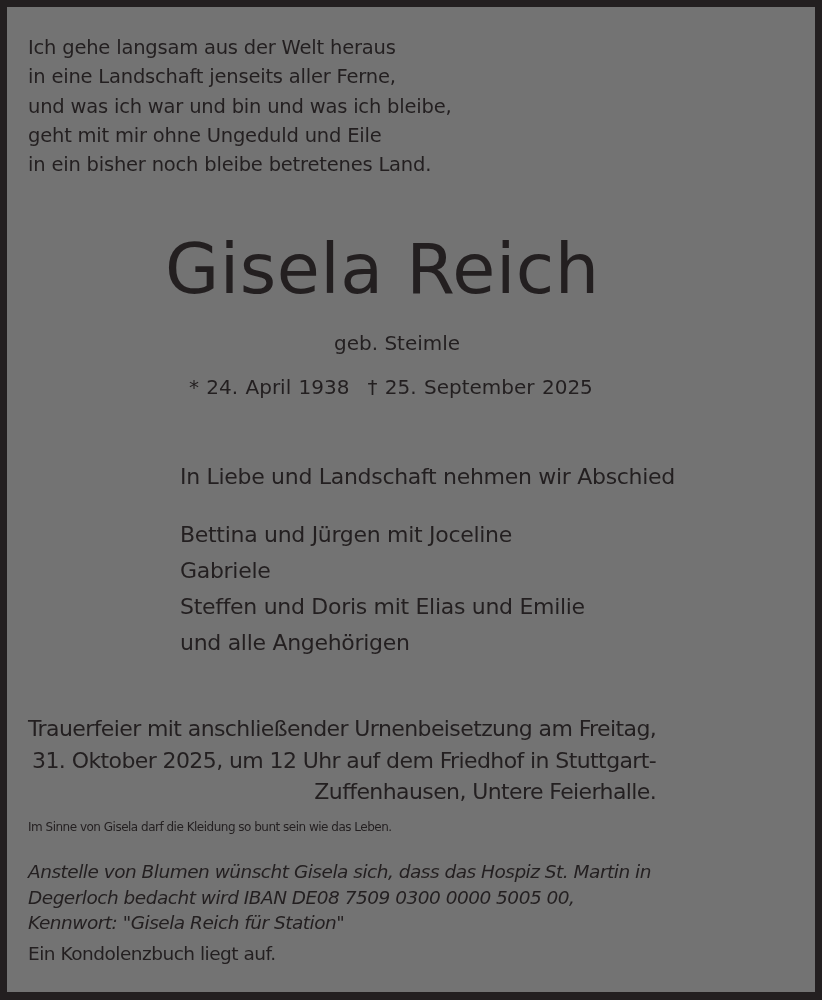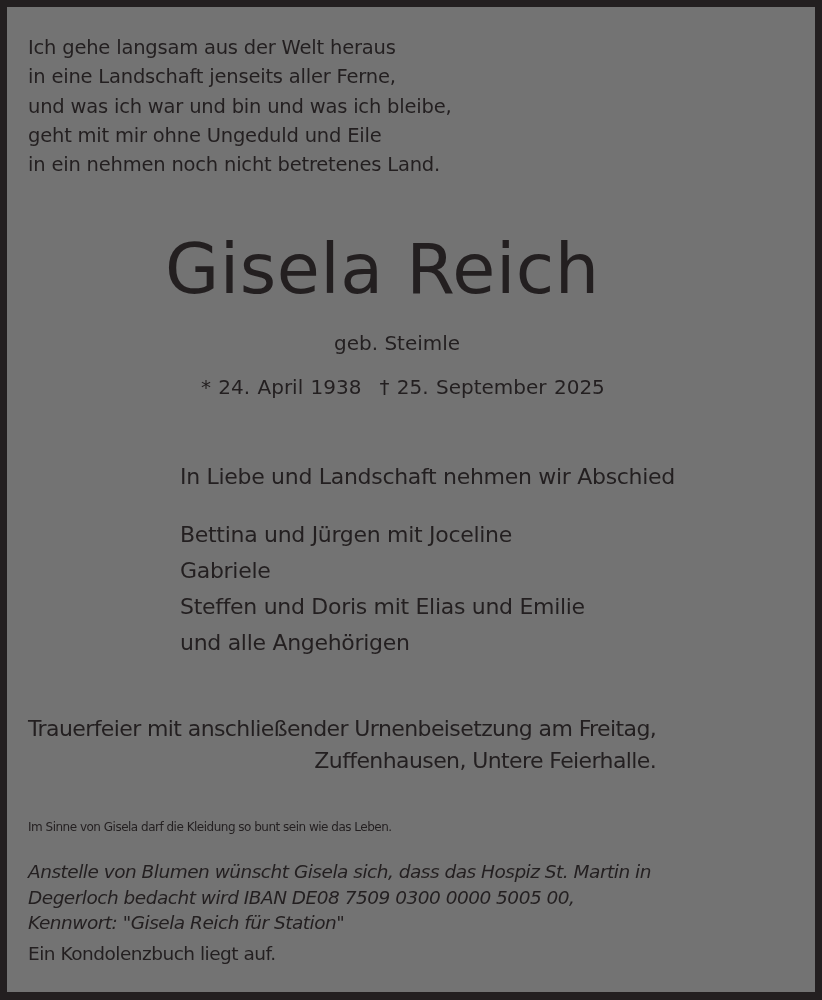--- a/index.html
+++ b/index.html
@@ -15,21 +15,21 @@
       position: absolute;
       left: 7px; top: 7px;
       width: 808px; height: 985px;
       background: #737373;
     }
     .abs { position: absolute; white-space: nowrap; }
     .poem { left: 21px; top: 26px; font-size: 19.5px; line-height: 29.3px; letter-spacing: -0.2px; }
     .poem div { height: 29.3px; }
     .name { left: 158px; top: 222px; font-size: 70px; line-height: 80px; letter-spacing: 0.5px; font-family: "DejaVu Sans", sans-serif; font-weight: normal; }
     .maiden { left: 327px; top: 323px; font-size: 20px; line-height: 26px; }
-    .dates { left: 194px; top: 367px; font-size: 20px; line-height: 26px; word-spacing: 1px; }
+    .dates { left: 182px; top: 367px; font-size: 20px; line-height: 26px; word-spacing: 1px; }
     .dates .sep { display: inline-block; width: 18px; }
     .farewell { left: 173px; top: 455px; font-size: 22px; line-height: 30px; letter-spacing: -0.3px; }
     .mourners { left: 173px; top: 510px; font-size: 22px; line-height: 36px; letter-spacing: -0.3px; }
     .mourners div { height: 36px; }
     .ceremony { left: 21px; top: 706px; font-size: 22px; line-height: 31.5px; letter-spacing: -0.6px; }
     .ceremony div { height: 31.5px; text-align: right; }
     .dress { left: 21px; top: 807px; font-size: 12px; line-height: 26px; letter-spacing: -0.5px; }
     .donation { left: 21px; top: 852px; font-size: 18.5px; line-height: 25.5px; letter-spacing: -0.5px; font-style: italic; }
     .donation div { height: 25.5px; }
     .condolence { left: 21px; top: 934px; font-size: 18.5px; line-height: 26px; letter-spacing: -0.5px; }
@@ -37,21 +37,21 @@
 </head>
 <body>
 
 <div class="page">
 
   <div class="abs poem">
     <div>Ich gehe langsam aus der Welt heraus</div>
     <div>in eine Landschaft jenseits aller Ferne,</div>
     <div>und was ich war und bin und was ich bleibe,</div>
     <div>geht mit mir ohne Ungeduld und Eile</div>
-    <div>in ein nehmen noch nicht betretenes Land.</div>
+    <div>in ein bisher noch bleibe betretenes Land.</div>
   </div>
 
   <div class="abs name">Gisela Reich</div>
 
   <div class="abs maiden">geb. Steimle</div>
 
   <div class="abs dates">
     <span>* 24. April 1938</span><span class="sep"></span><span>† 25. September 2025</span>
   </div>
 
@@ -59,20 +59,21 @@
 
   <div class="abs mourners">
     <div>Bettina und Jürgen mit Joceline</div>
     <div>Gabriele</div>
     <div>Steffen und Doris mit Elias und Emilie</div>
     <div>und alle Angehörigen</div>
   </div>
 
   <div class="abs ceremony">
     <div>Trauerfeier mit anschließender Urnenbeisetzung am Freitag,</div>
+    <div>31. Oktober 2025, um 12 Uhr auf dem Friedhof in Stuttgart-</div>
     <div>Zuffenhausen, Untere Feierhalle.</div>
   </div>
 
   <div class="abs dress">Im Sinne von Gisela darf die Kleidung so bunt sein wie das Leben.</div>
 
   <div class="abs donation">
     <div>Anstelle von Blumen wünscht Gisela sich, dass das Hospiz St. Martin in</div>
     <div>Degerloch bedacht wird IBAN DE08 7509 0300 0000 5005 00,</div>
     <div>Kennwort: "Gisela Reich für Station"</div>
   </div>

